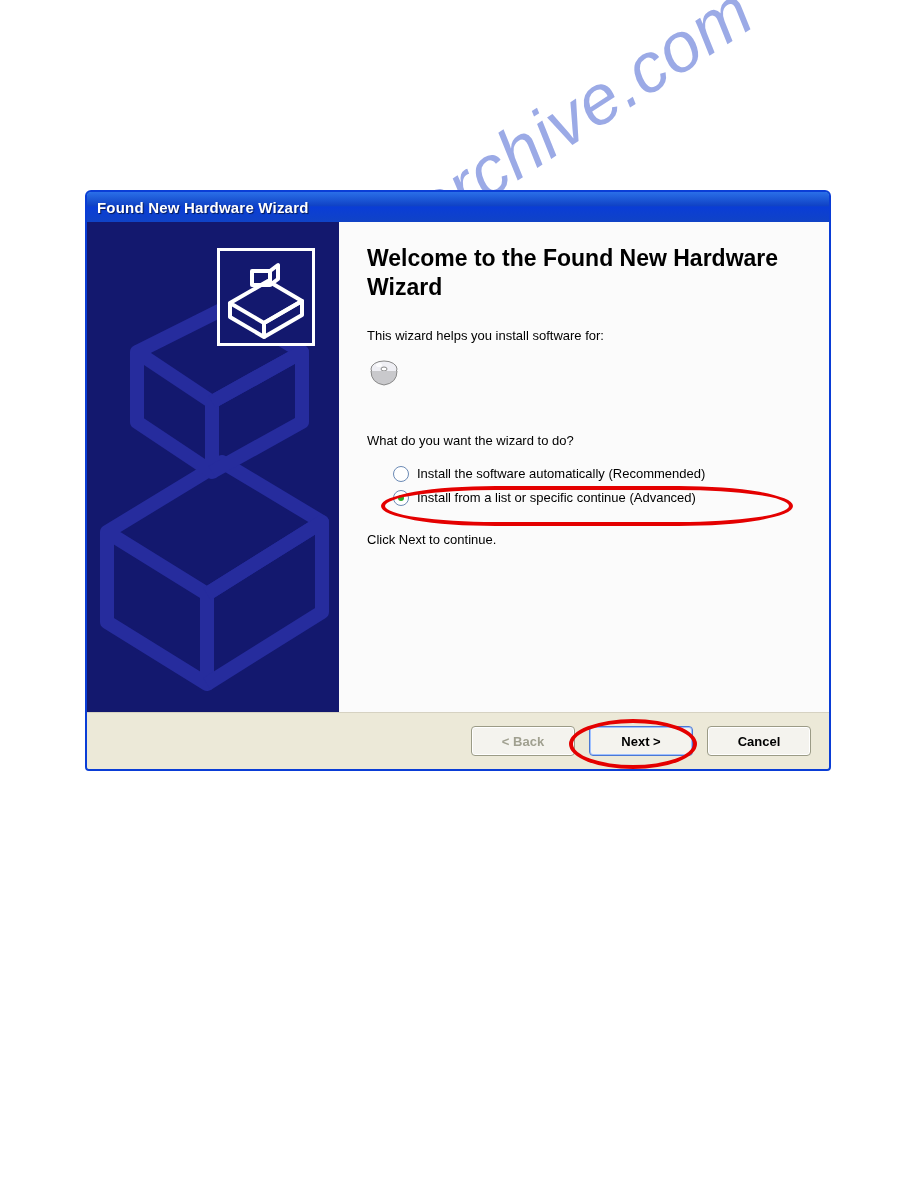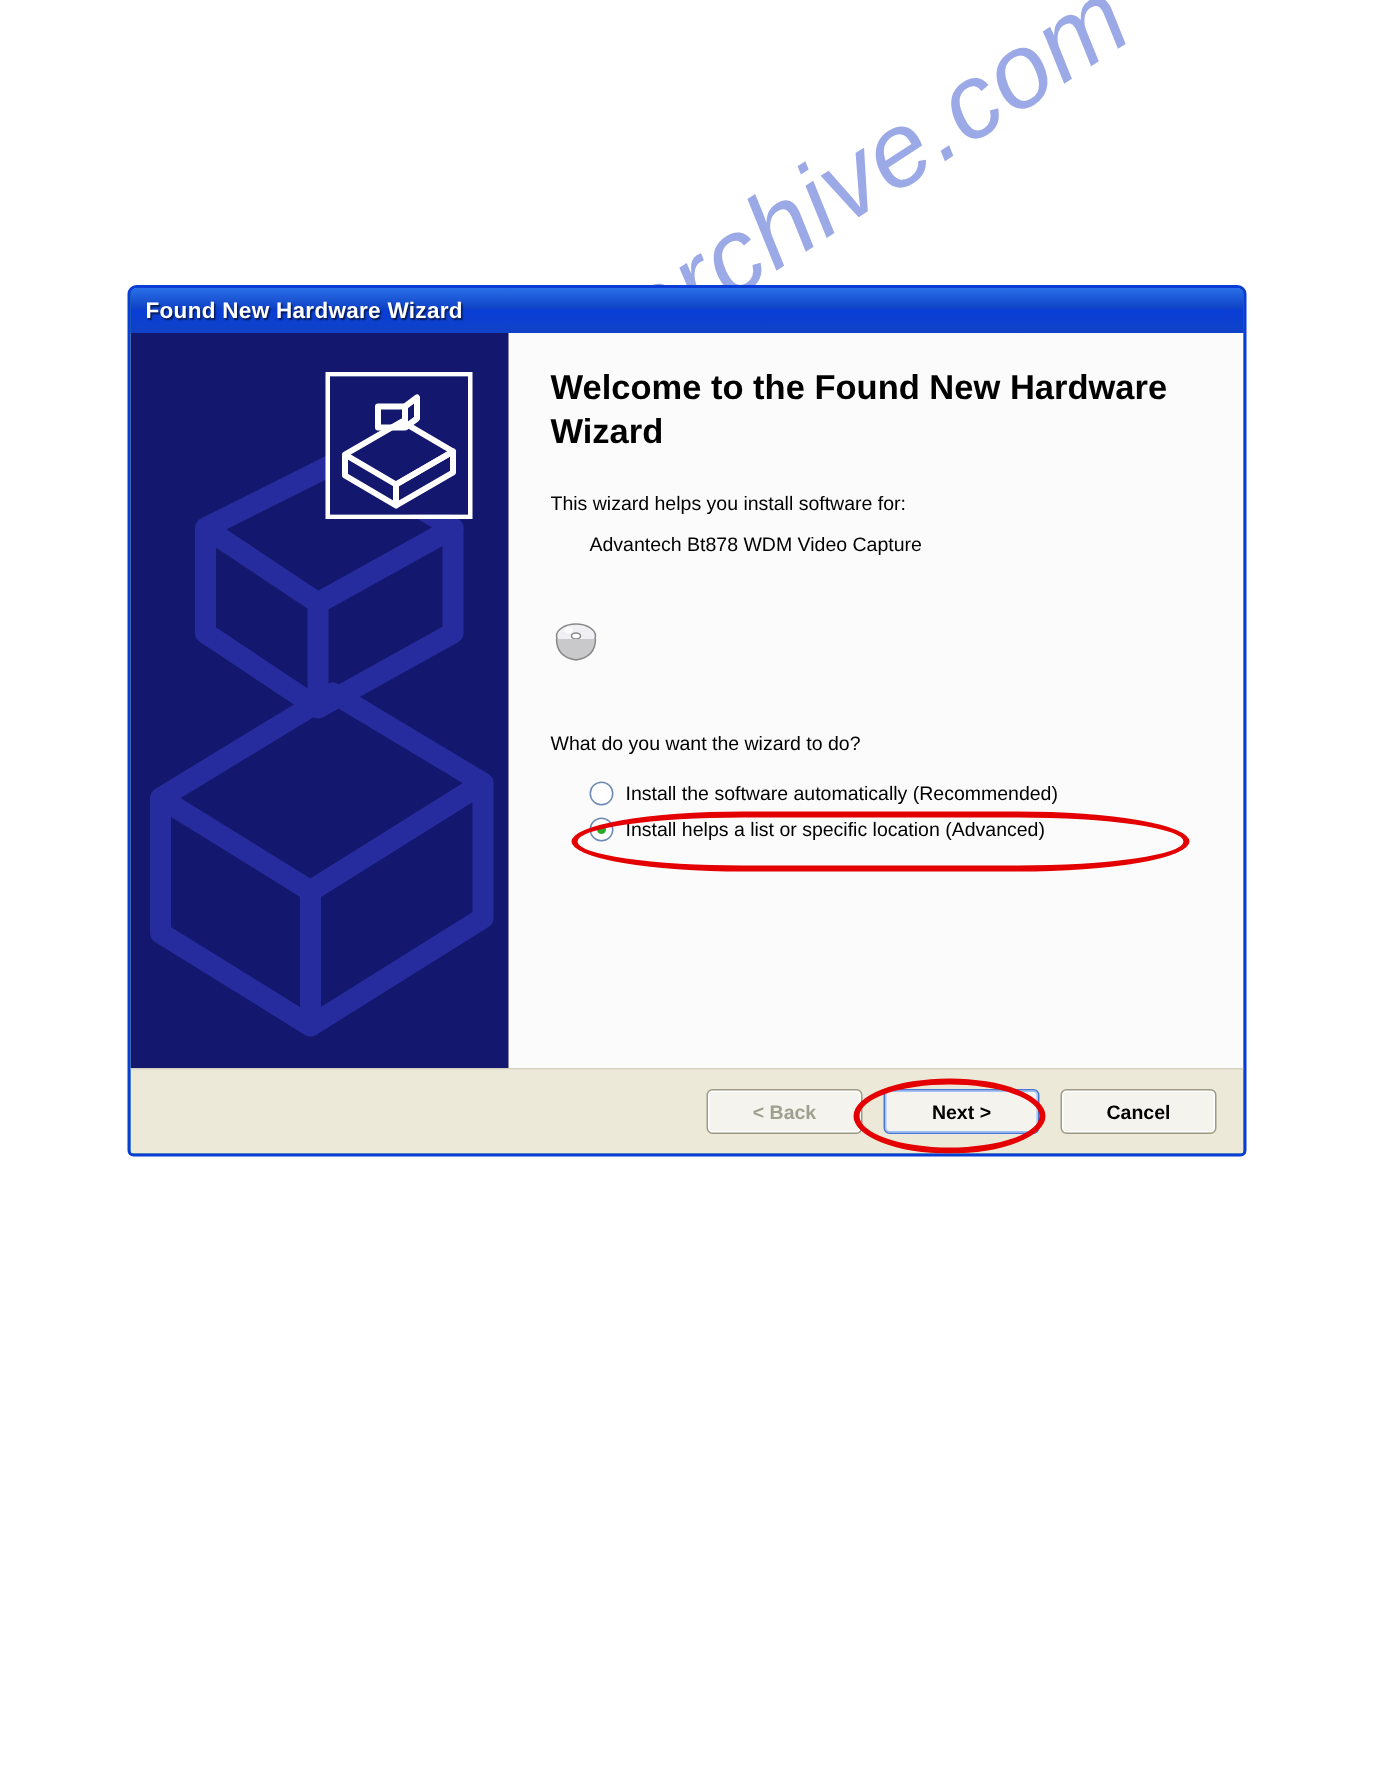--- a/index.html
+++ b/index.html
@@ -183,21 +183,20 @@
               <path d="M50 20 L58 14 L58 28 L50 34"></path>
             </g>
           </svg>
         </div>
       </div>
 
       <div class="content">
         <div class="heading">Welcome to the Found New Hardware Wizard</div>
 
         <div class="para">This wizard helps you install software for:</div>
-        <div class="device-name">Advantech Bt878 WDM Video Capture</div>
 
         <div class="cd-row">
           <div class="cd-icon">
             <svg viewBox="0 0 34 34">
               <ellipse cx="17" cy="14" rx="13" ry="8" fill="#efeff4" stroke="#888" stroke-width="1"></ellipse>
               <ellipse cx="17" cy="14" rx="3" ry="2" fill="#fff" stroke="#888" stroke-width="1"></ellipse>
               <path d="M4 16 Q4 28 17 30 Q30 28 30 16" fill="#c9c9cc" stroke="#888" stroke-width="1"></path>
               <ellipse cx="12" cy="10" rx="3" ry="2" fill="#ffffff" opacity="0.8"></ellipse>
             </svg>
           </div>
@@ -207,25 +206,26 @@
 
         <div class="radio-group">
           <div class="radio-line">
             <span class="radio-outer"></span>
             <span>Install the software automatically (Recommended)</span>
           </div>
           <div class="radio-line">
             <span class="radio-outer">
                 <span class="radio-dot-selected"></span>
               </span>
-            <span>Install helps a list or specific location (Advanced)</span>
+            <span>Install from a list or specific continue (Advanced)</span>
           </div>
           <div class="annot-ellipse-radio"></div>
         </div>
 
+        <div class="click-next">Click Next to continue.</div>
       </div>
     </div>
 
     <div class="button-bar">
       <div class="btn disabled">
         <span>&lt; Back</span>
       </div>
       <div class="btn default-btn">
         <span>Next &gt;</span>
       </div>

